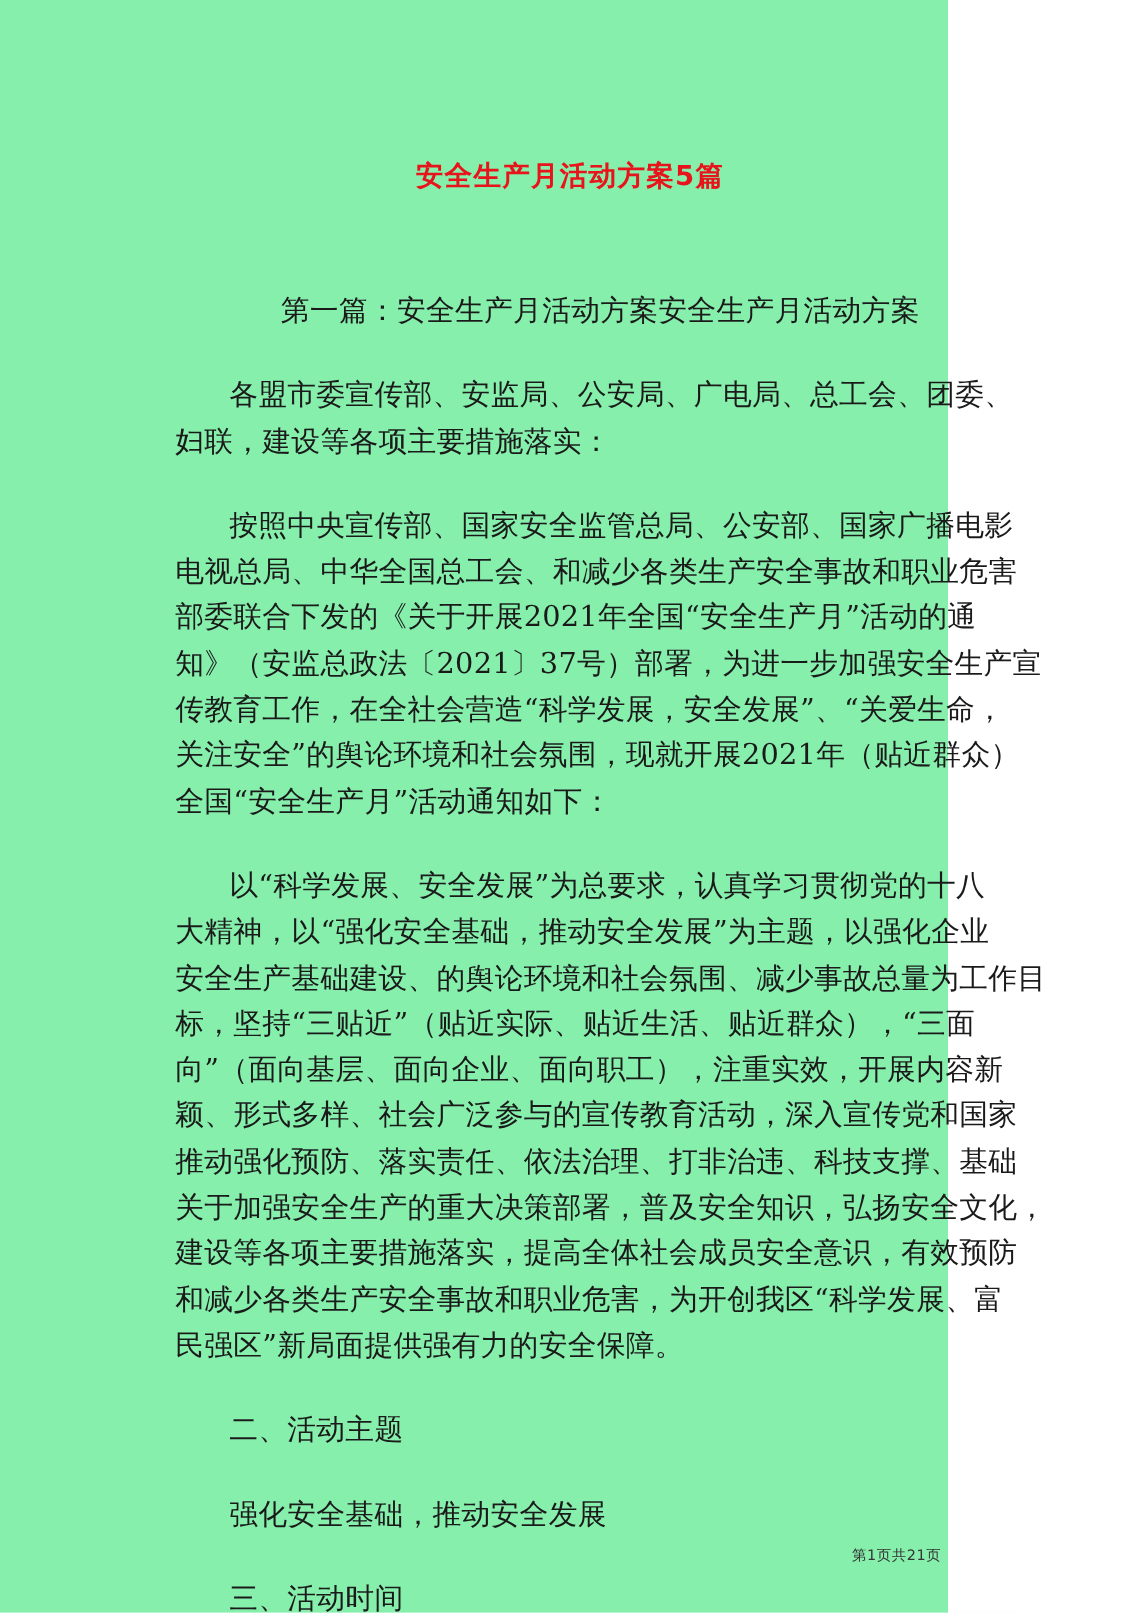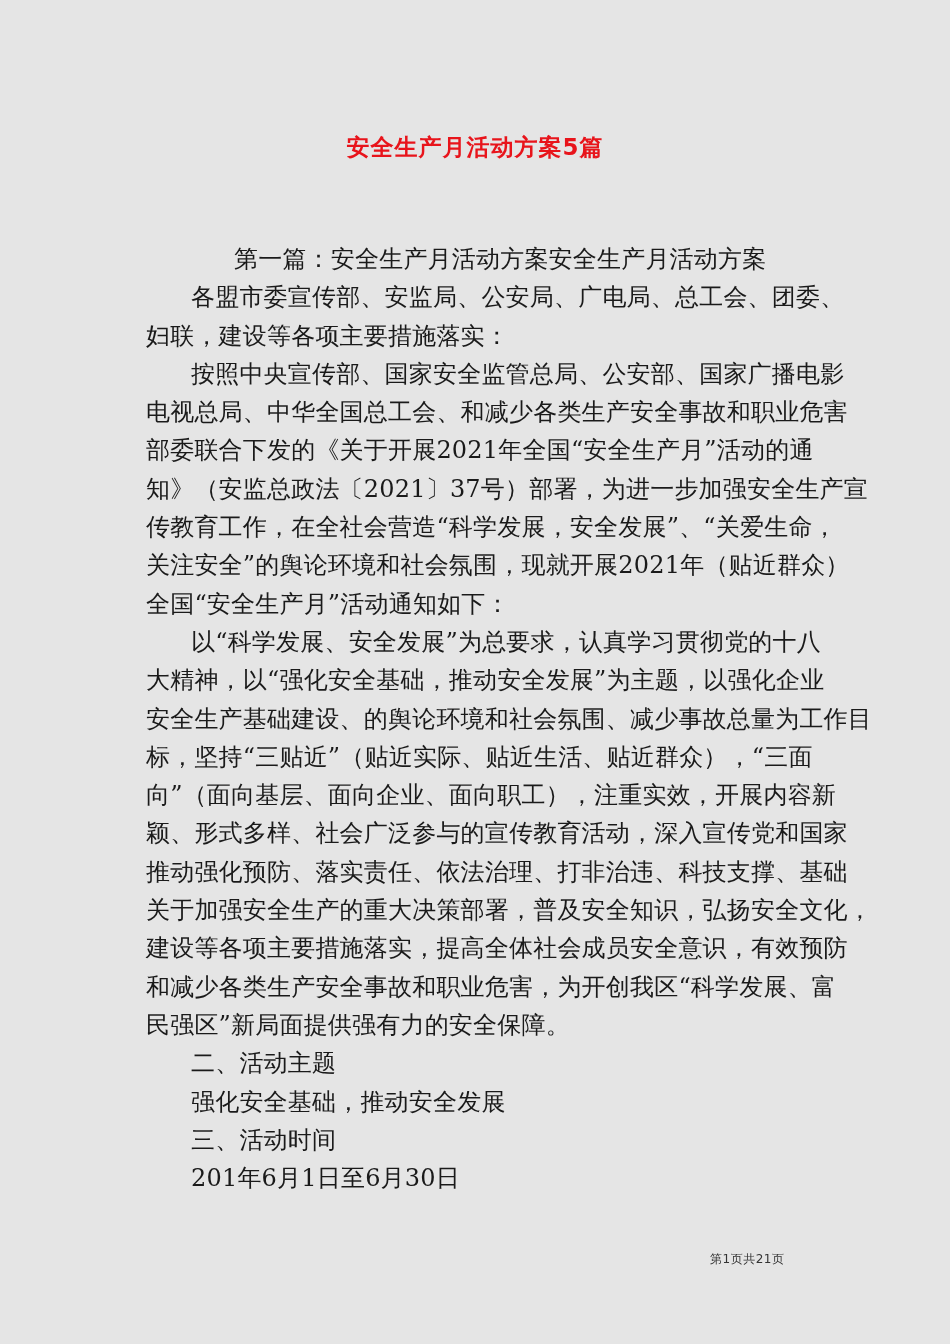--- a/index.html
+++ b/index.html
@@ -11,23 +11,23 @@
       width: 950px;
       height: 1344px;
       position: relative;
       overflow: hidden;
       font-family: "DejaVu Serif", "Liberation Serif", serif;
       color: #1a1a1a;
     }
     .page {
       position: absolute;
       left: 0; top: 0;
-      width: 950px;
+      width: 790px;
       height: 1344px;
-      background: #e5e5e5;
+      background: #86efac;
     }
     .title {
       position: absolute;
       left: 0;
       width: 950px;
       top: 131px;
       text-align: center;
       font-family: "DejaVu Sans", "Liberation Sans", sans-serif;
       font-weight: bold;
       font-size: 23px;
@@ -41,26 +41,26 @@
       top: 240px;
       width: 680px;
     }
     .line {
       height: 38.3px;
       line-height: 38.3px;
       font-size: 24px;
       white-space: nowrap;
       letter-spacing: 0.2px;
     }
-    .indent { padding-left: 45px; }
+    .indent { padding-left: 45px; margin-top: 32px; }
     .indent-center { padding-left: 88px; }
     .footer {
       position: absolute;
       left: 710px;
-      top: 1251px;
+      top: 1288px;
       font-family: "DejaVu Sans", "Liberation Sans", sans-serif;
       font-size: 12px;
       color: #333333;
       letter-spacing: 0.5px;
     }
   </style>
 </head>
 <body>
 
 <div class="page">

